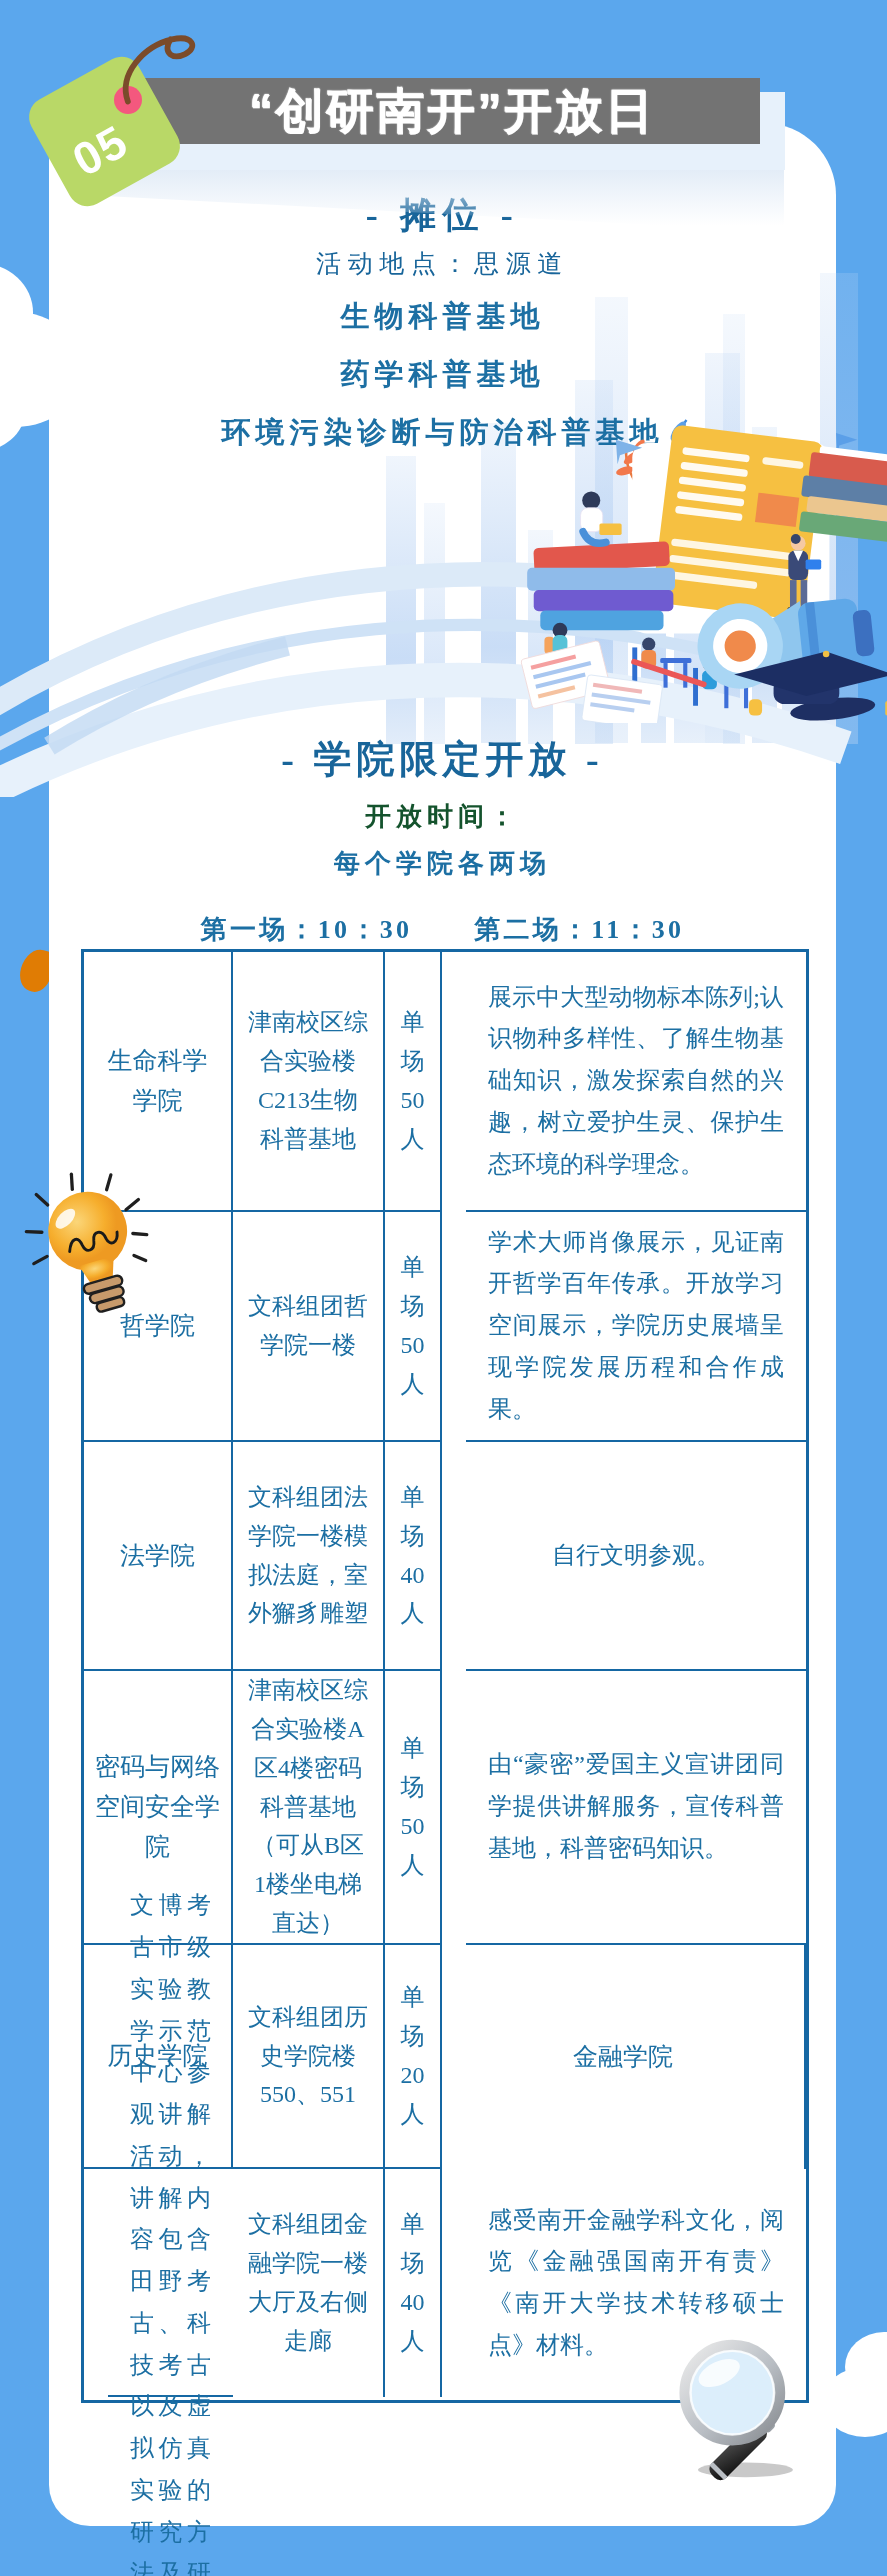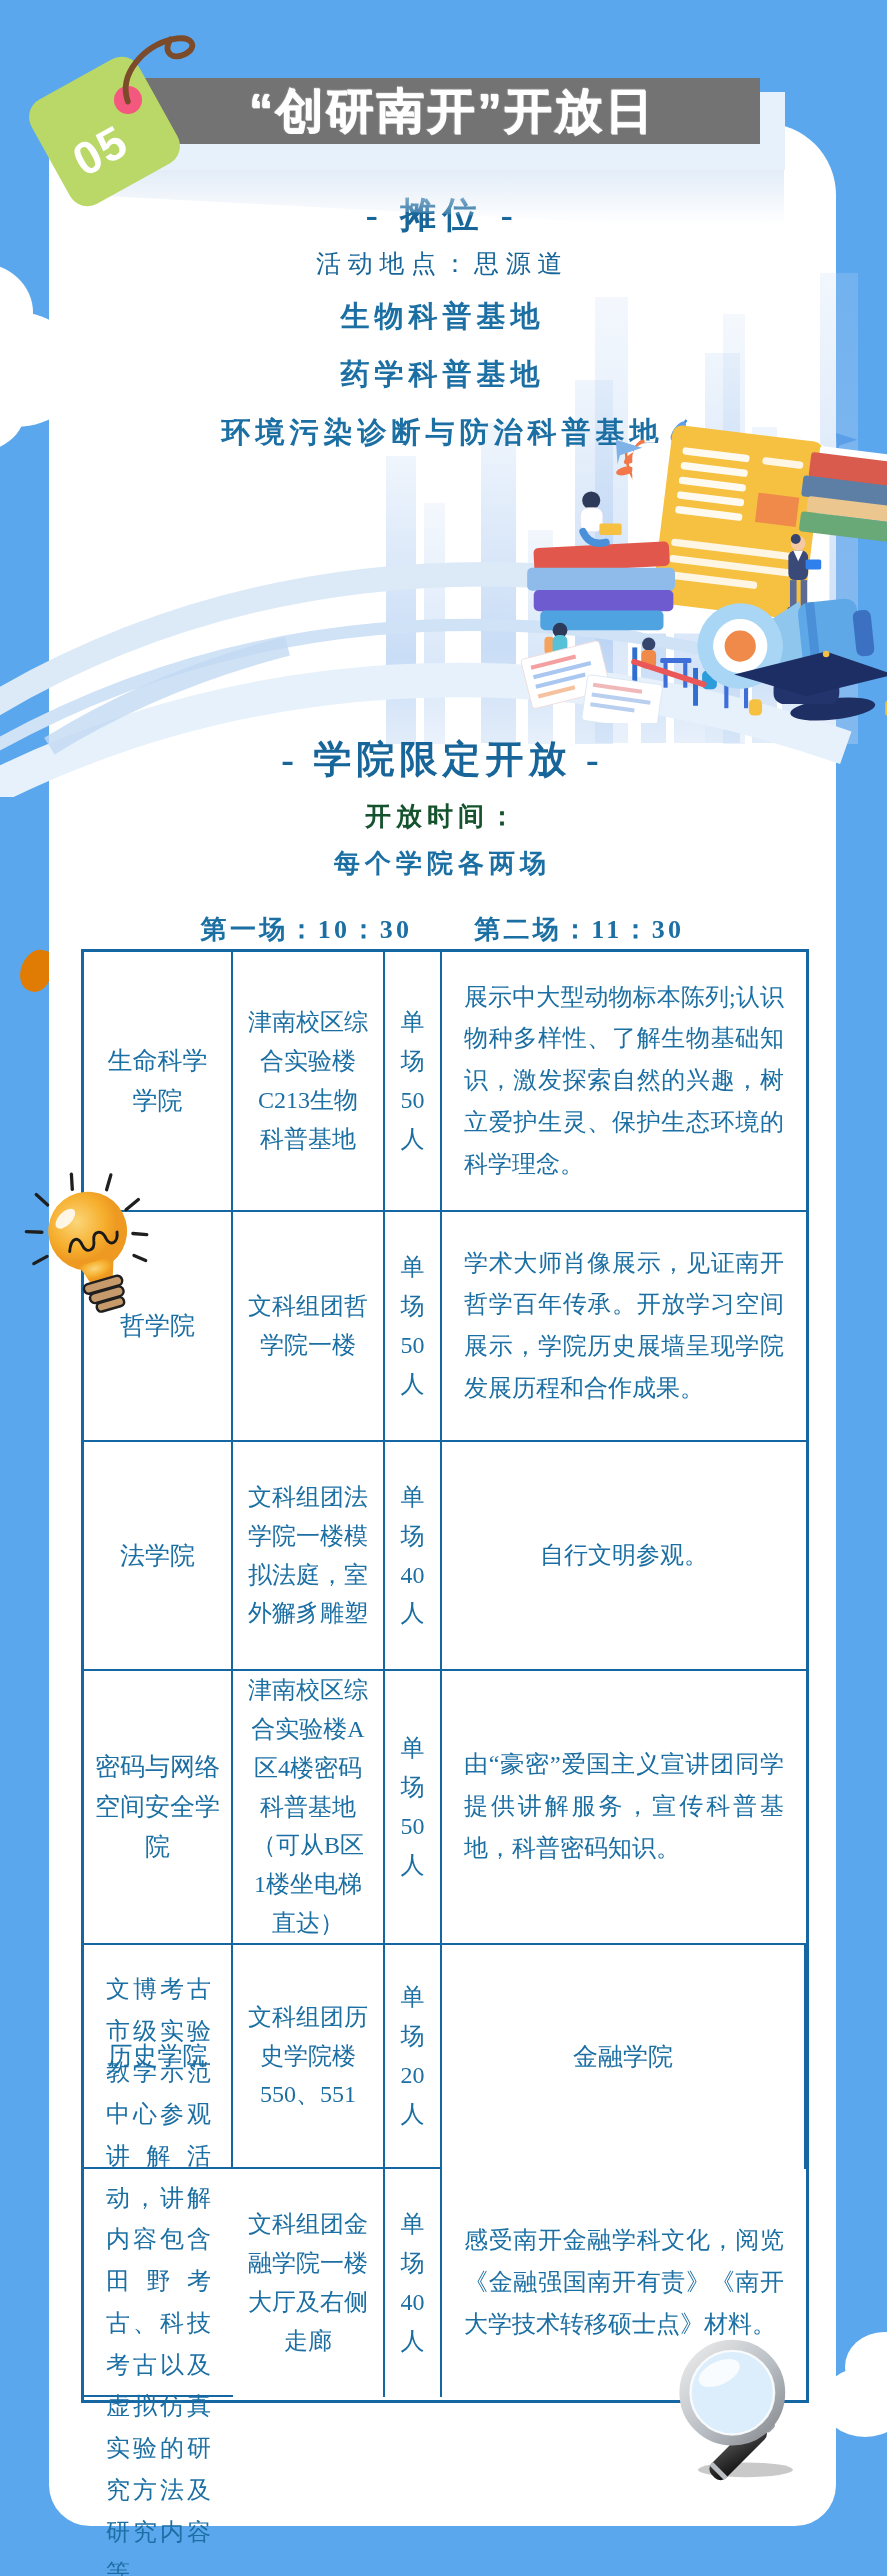--- a/index.html
+++ b/index.html
@@ -62,21 +62,21 @@
         rgba(168,200,241,0.62) 70%,rgba(190,214,243,0.45) 100%);}
   .swoosh{position:absolute;left:0;top:485px;z-index:2;}
 
   
   .sched{position:absolute;left:81px;top:949px;width:728px;height:1454px;border:3.3px solid #1567A3;
         box-sizing:border-box;background:#fff;display:grid;z-index:3;
         grid-template-columns:149px 152px 57px 364px;
         grid-template-rows:260px 230px 229px 274px 224px 228px;}
   .cell{border-right:2.5px solid #1567A3;border-bottom:2.5px solid #1567A3;display:flex;
         align-items:center;justify-content:center;color:#1C6FA3;box-sizing:border-box;}
-  .cell.col4{border-right:none;justify-content:flex-start;text-align:justify;padding:0 22px;}
+  .cell.col4{border-right:none;justify-content:flex-start;text-align:justify;padding:0 22px;margin-left:24px;}
   .cell.row6{border-bottom:none;}
   .college{font-size:25px;line-height:1.6;white-space:pre-line;text-align:center;font-weight:500;}
   .locate{font-size:24px;line-height:1.62;text-align:center;padding:0 14px;}
   .cap{font-size:24px;line-height:1.62;white-space:pre-line;text-align:center;}
   .desc{font-size:24px;line-height:1.74;}
   .cell.col4.centered{justify-content:center;text-align:center;padding:0 33px;}
 
   
   .illu{position:absolute;left:509px;top:415px;z-index:3;}
   .books-right{position:absolute;left:812px;top:448px;z-index:3;}

